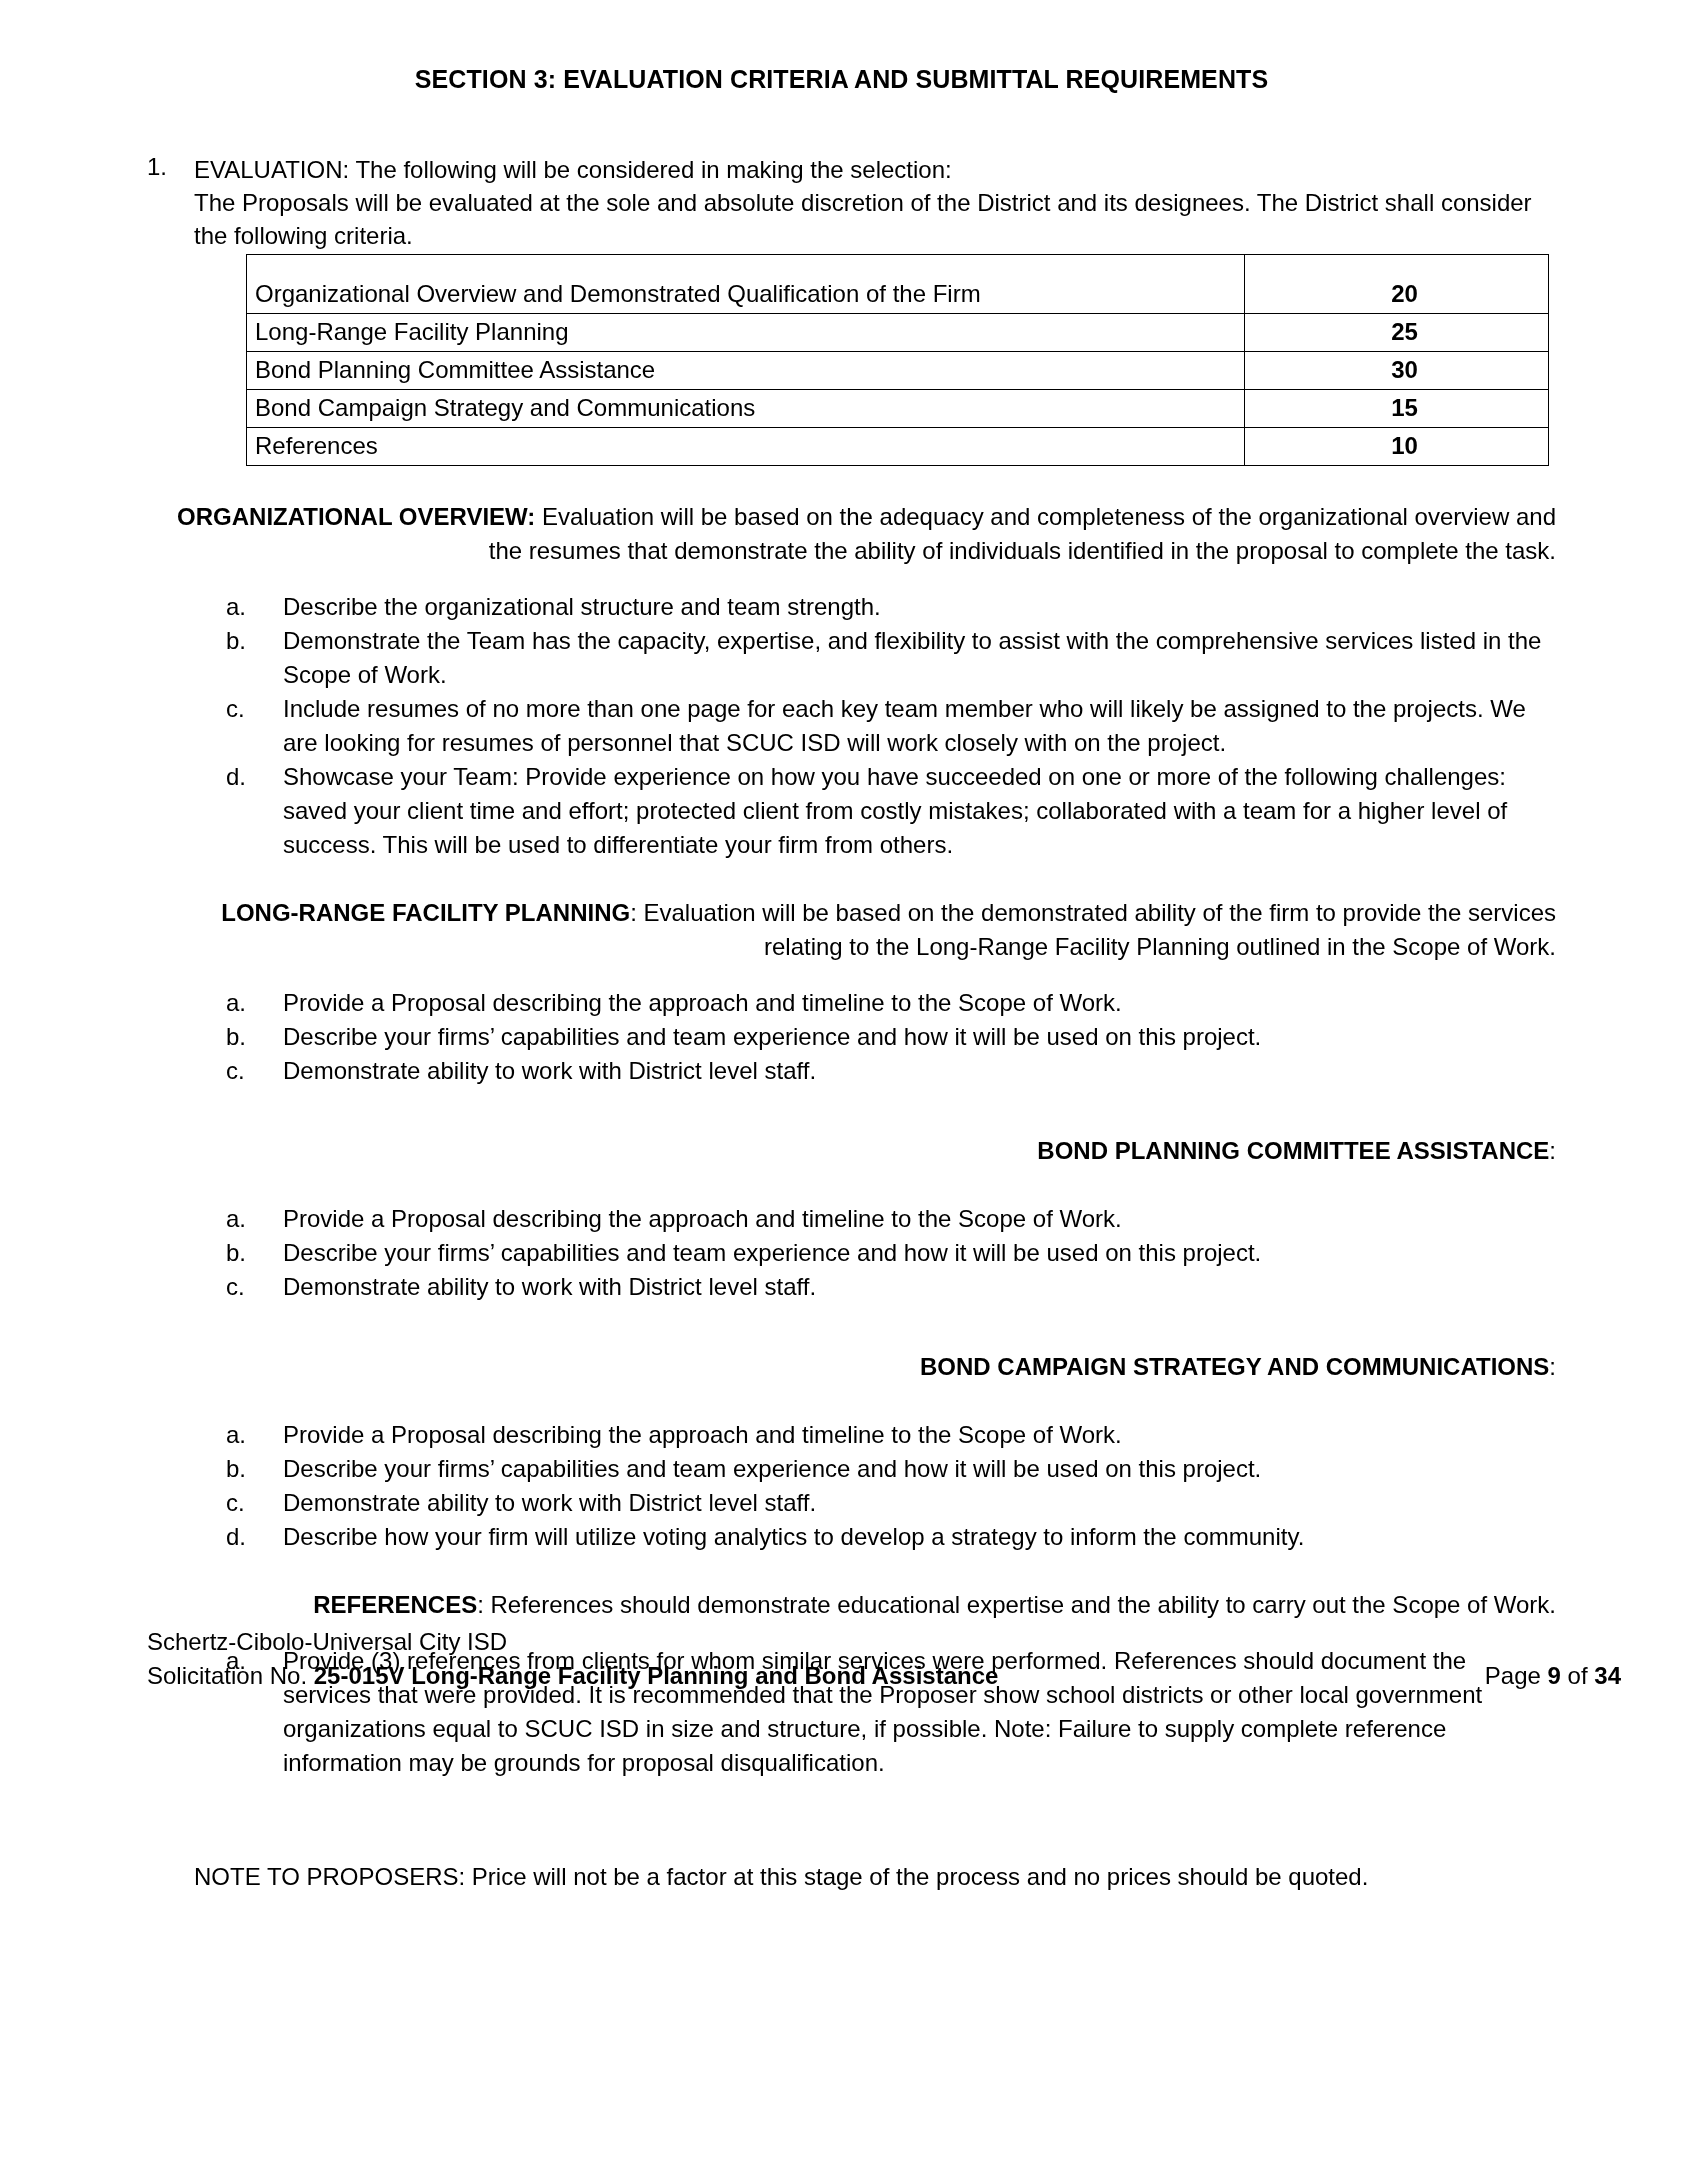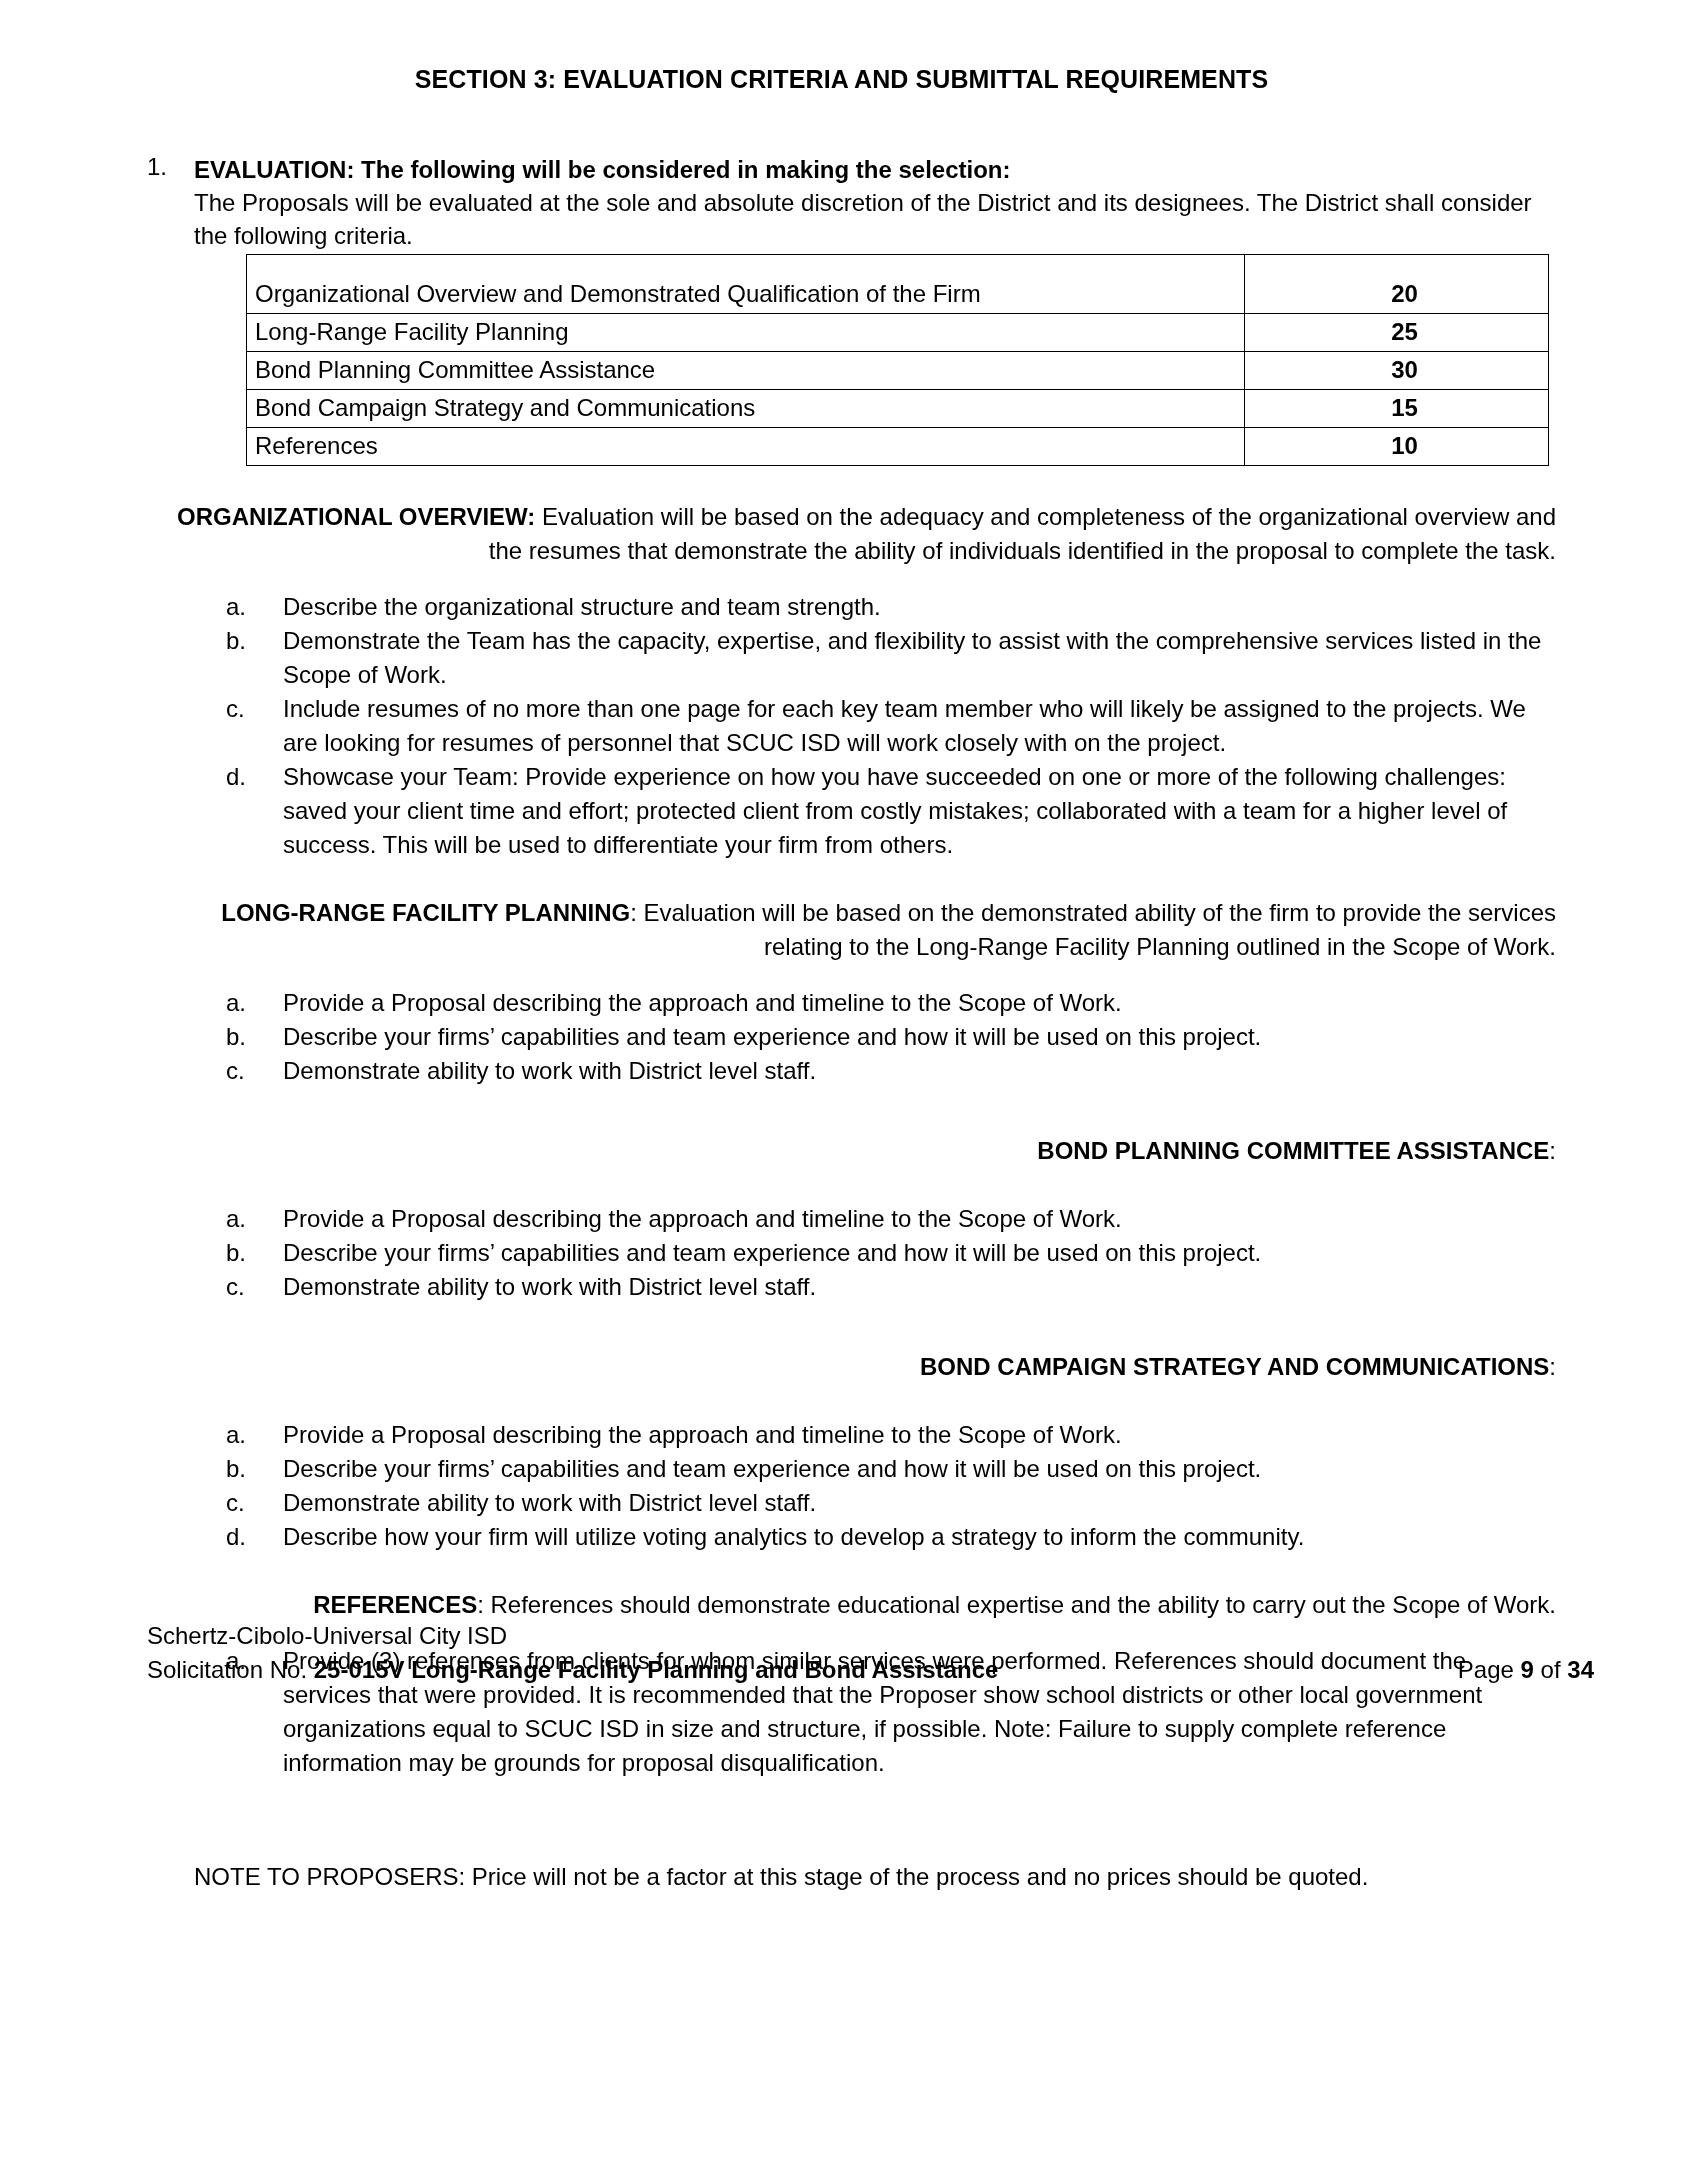--- a/index.html
+++ b/index.html
@@ -41,21 +41,21 @@
     padding-left: 194px;
     padding-right: 139px;
   }
   .clause-num {
     position: absolute;
     left: 147px;
     top: 0;
     font-size: 24px;
   }
   .clause-heading {
-    font-weight: bold;
+    font-weight: normal;
     font-size: 24px;
     line-height: 33px;
   }
   .clause-body {
     font-size: 24px;
     line-height: 33px;
   }
 
   
   .criteria-table-wrap {
@@ -136,23 +136,23 @@
     font-size: 24px;
     line-height: 34px;
     margin: 0;
   }
 
   
   .footer {
     position: absolute;
     left: 0;
     right: 0;
-    bottom: 77px;
+    bottom: 71px;
     padding-left: 147px;
-    padding-right: 89px;
+    padding-right: 62px;
   }
   .footer-line {
     font-size: 24px;
     line-height: 34px;
     position: relative;
   }
   .footer-bold { font-weight: bold; }
   .footer-page {
     position: absolute;
     right: 0;

